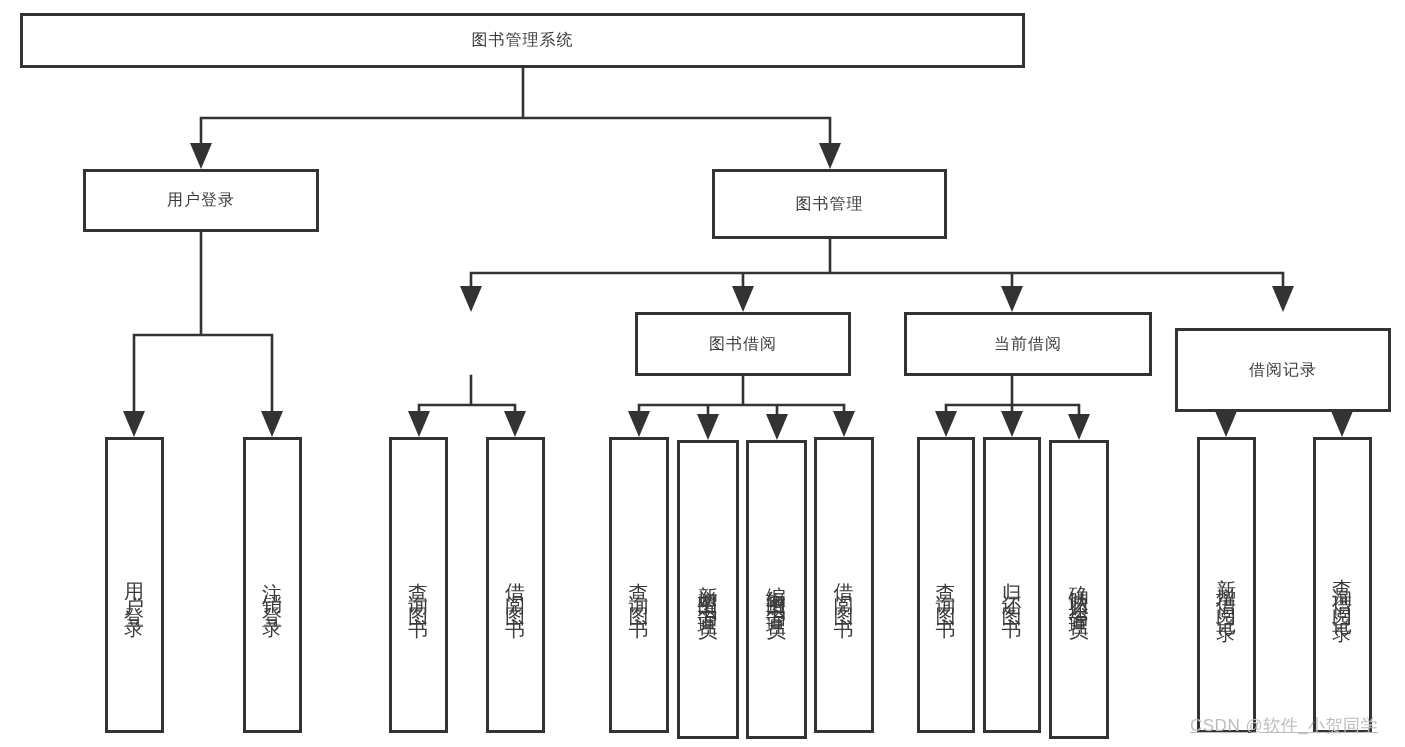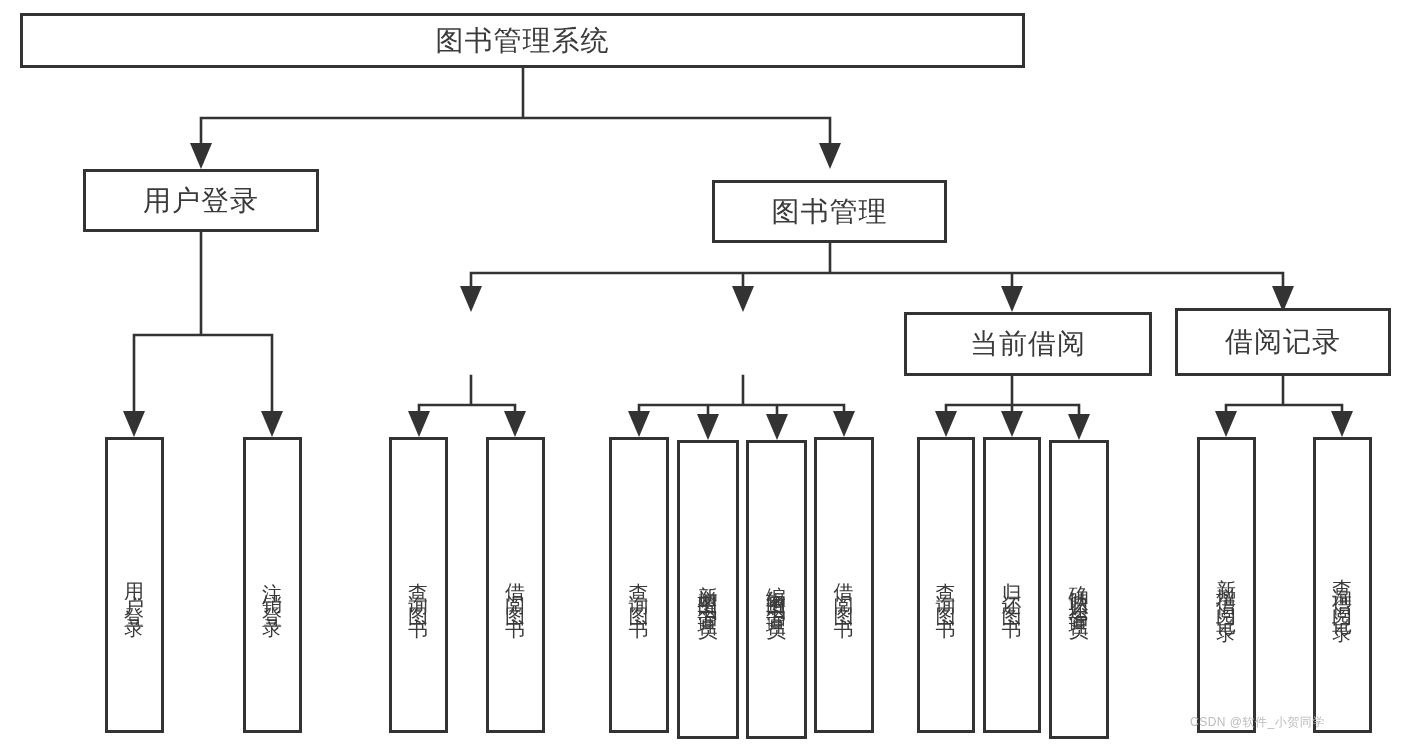--- a/index.html
+++ b/index.html
@@ -28,43 +28,44 @@
   #wires polygon { fill: var(--line, #333333); }
   .node {
     position: absolute;
     border: 3px solid var(--line, #333333);
     background: #ffffff;
     display: flex;
     align-items: center;
     justify-content: center;
   }
   .node.h .label {
-    font-size: 28px;
+    font-size: 16px;
     letter-spacing: 1px;
     white-space: nowrap;
   }
   .node.v .label {
     writing-mode: vertical-rl;
     text-orientation: mixed;
     font-size: 20px;
     line-height: 1;
     white-space: nowrap;
   }
   .node.v .ls4 { letter-spacing: 12px; margin-bottom: -12px; }
   .node.v .ls6 { letter-spacing: 9px;  margin-bottom: -9px;  }
   .node.v .ls9 { letter-spacing: 5px;  margin-bottom: -5px;  }
   #watermark {
     position: absolute;
     left: 1190px;
     top: 714px;
-    font-size: 12px;
+    font-size: 17px;
     letter-spacing: 0.5px;
     color: var(--watermark, #bcbcbc);
     white-space: nowrap;
     z-index: 10;
+    text-decoration: underline;
   }
 </style>
 </head>
 <body>
 
 <div id="stage">
 
   <svg id="wires" viewBox="0 0 1405 747" xmlns="http://www.w3.org/2000/svg">
 
     <path d="M523 68 V118 M201 118 H830 M201 118 V160 M830 118 V160"></path>
@@ -101,28 +102,31 @@
     <polygon points="1331,411 1353,411 1342,437"></polygon>
   </svg>
 
   <div class="node h" style="left:20px;top:13px;width:1005px;height:55px">
     <span class="label">图书管理系统</span>
   </div>
 
   <div class="node h" style="left:83px;top:169px;width:236px;height:63px">
     <span class="label">用户登录</span>
   </div>
-  <div class="node h" style="left:712px;top:180px;width:235px;height:63px">
+  <div class="node h" style="left:712px;top:169px;width:235px;height:70px">
     <span class="label">图书管理</span>
   </div>
 
+  <div class="node h" style="left:635px;top:312px;width:216px;height:64px">
+    <span class="label">图书借阅</span>
+  </div>
   <div class="node h" style="left:904px;top:312px;width:248px;height:64px">
     <span class="label">当前借阅</span>
   </div>
-  <div class="node h" style="left:1175px;top:308px;width:216px;height:68px">
+  <div class="node h" style="left:1175px;top:328px;width:216px;height:84px">
     <span class="label">借阅记录</span>
   </div>
 
   <div class="node v" style="left:105px;top:437px;width:59px;height:296px">
     <span class="label ls4">用户登录</span>
   </div>
   <div class="node v" style="left:243px;top:437px;width:59px;height:296px">
     <span class="label ls4">注销登录</span>
   </div>
 

